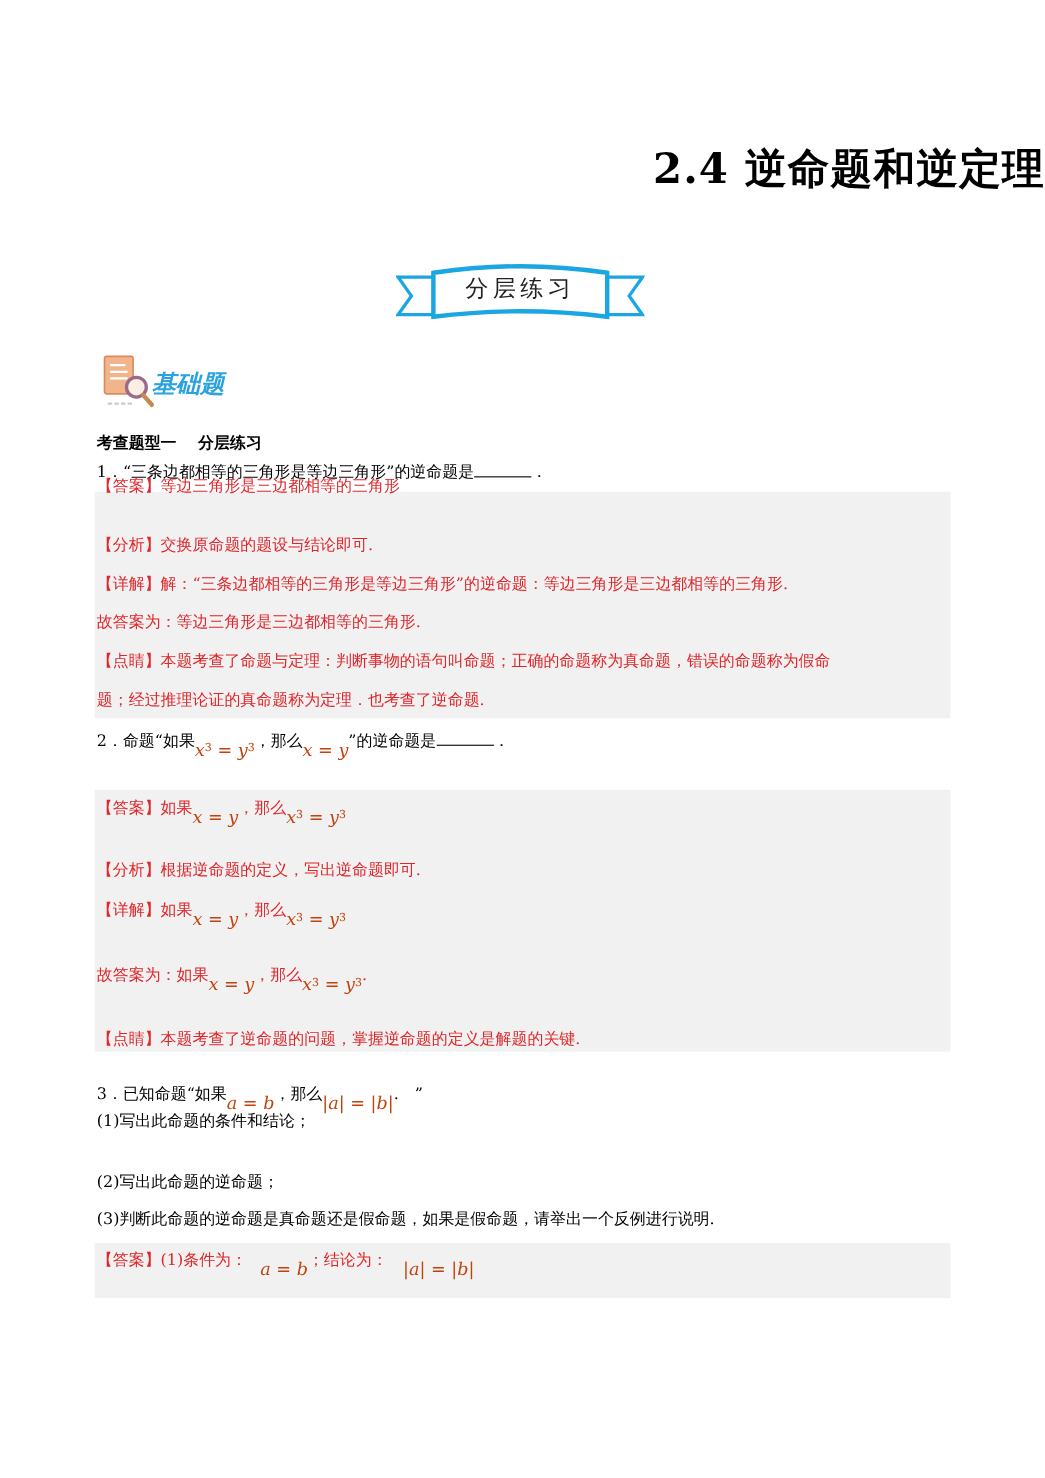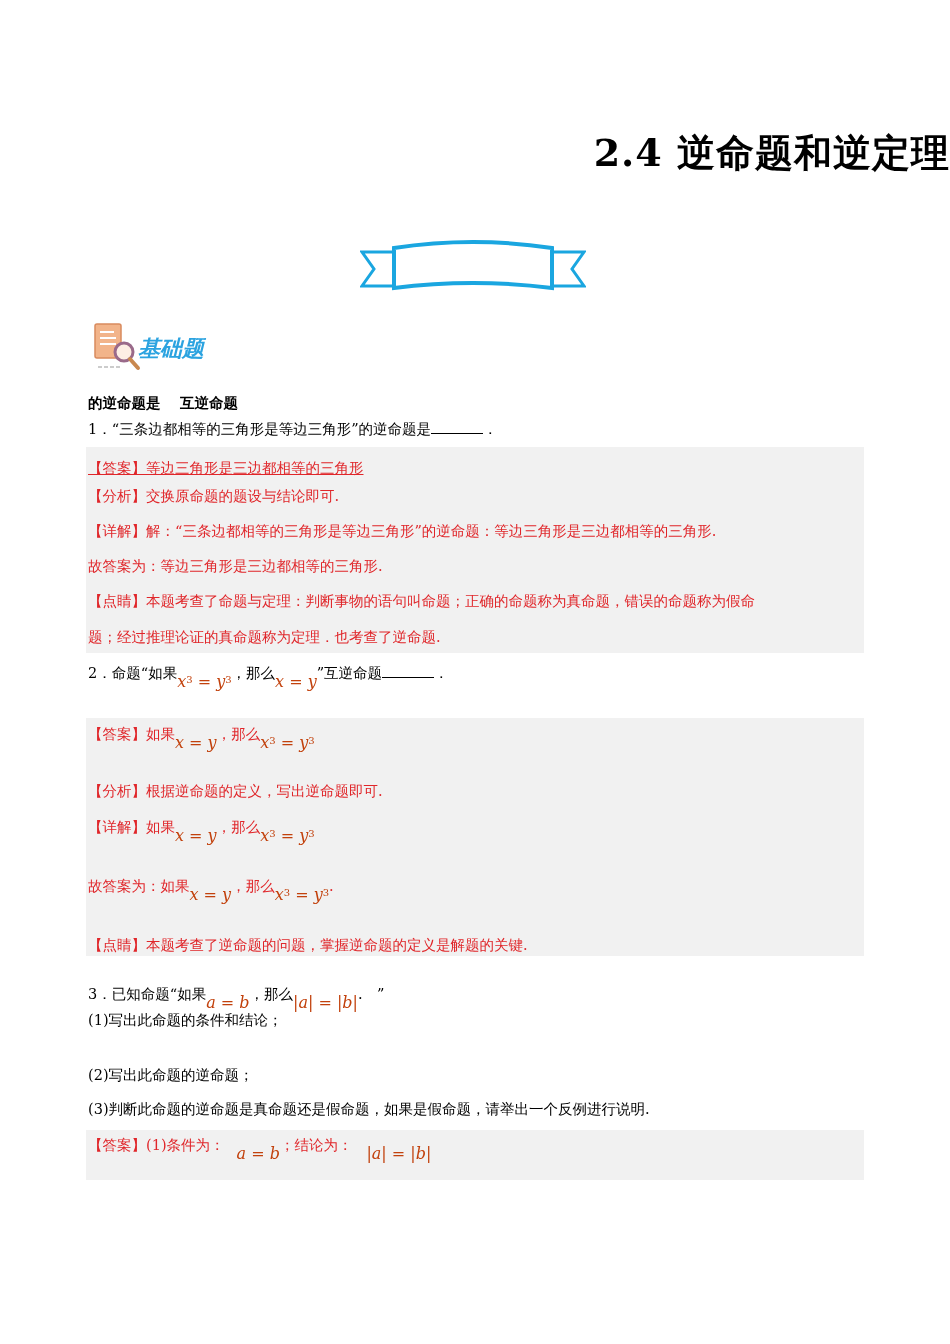--- a/index.html
+++ b/index.html
@@ -26,51 +26,52 @@
 <body>
 
 <div class="abs title">2.4  逆命题和逆定理</div>
 
 <div class="abs banner">
   <svg width="226" height="58" viewBox="0 0 226 58">
     <polygon points="2,14 34,14 34,48 2,48 14,31" fill="#fff" stroke="#1aa6e0" stroke-width="3"></polygon>
     <polygon points="224,14 192,14 192,48 224,48 212,31" fill="#fff" stroke="#1aa6e0" stroke-width="3"></polygon>
     <path d="M34,10 Q113,-2 192,10 L192,50 Q113,40 34,50 Z" fill="#fff" stroke="#1aa6e0" stroke-width="4"></path>
   </svg>
+  <div class="banner-text">分层练习</div>
 </div>
 
 <div class="abs jichu">
   <svg width="52" height="50" viewBox="0 0 52 50">
     <rect x="3" y="2" width="26" height="34" rx="2" fill="#f2b48a" stroke="#d98a5e" stroke-width="1.5"></rect>
     <line x1="8" y1="10" x2="22" y2="10" stroke="#fff" stroke-width="2"></line>
     <line x1="8" y1="16" x2="24" y2="16" stroke="#fff" stroke-width="2"></line>
     <line x1="8" y1="22" x2="24" y2="22" stroke="#fff" stroke-width="2"></line>
     <circle cx="32" cy="30" r="9" fill="#fdeee4" stroke="#9a6a8a" stroke-width="3"></circle>
     <line x1="38" y1="37" x2="46" y2="46" stroke="#c9884f" stroke-width="4" stroke-linecap="round"></line>
     <line x1="6" y1="45" x2="28" y2="45" stroke="#ccc" stroke-width="2" stroke-dasharray="4 2"></line>
   </svg>
   <span class="jichu-label">基础题</span>
 </div>
 
-<div class="abs line bold" style="top:393px;">的逆命题是　 互逆命题</div>
+<div class="abs line bold" style="top:393px;">考查题型一　 分层练习</div>
 
 <div class="abs line" style="top:419px;">
   <span>1．“三条边都相等的三角形是等边三角形”的逆命题是</span><span class="blank"></span><span>．</span>
 </div>
 
 <div class="abs box" style="top:447px;height:206px;"></div>
-<div class="abs line red" style="top:458px;text-decoration:underline;"><span>【答案】</span><span>等边三角形是三边都相等的三角形</span></div>
+<div class="abs line red" style="top:432px;"><span>【答案】</span><span>等边三角形是三边都相等的三角形</span></div>
 <div class="abs line red" style="top:486px;"><span>【分析】</span><span>交换原命题的题设与结论即可.</span></div>
 <div class="abs line red" style="top:521px;"><span>【详解】</span><span>解：“三条边都相等的三角形是等边三角形”的逆命题：等边三角形是三边都相等的三角形.</span></div>
 <div class="abs line red" style="top:556px;text-align:center;">故答案为：等边三角形是三边都相等的三角形.</div>
 <div class="abs line red" style="top:591px;"><span>【点睛】</span><span>本题考查了命题与定理：判断事物的语句叫命题；正确的命题称为真命题，错误的命题称为假命</span></div>
 <div class="abs line red" style="top:627px;">题；经过推理论证的真命题称为定理．也考查了逆命题.</div>
 
 <div class="abs line" style="top:663px;">
-  <span>2．命题“如果</span><span class="math">x<sup>3</sup> = y<sup>3</sup></span><span>，那么</span><span class="math">x = y</span><span>”互逆命题</span><span class="blank"></span><span>．</span>
+  <span>2．命题“如果</span><span class="math">x<sup>3</sup> = y<sup>3</sup></span><span>，那么</span><span class="math">x = y</span><span>”的逆命题是</span><span class="blank"></span><span>．</span>
 </div>
 
 <div class="abs box" style="top:718px;height:238px;"></div>
 <div class="abs line red" style="top:724px;"><span>【答案】</span><span>如果</span><span class="math">x = y</span><span>，那么</span><span class="math">x<sup>3</sup> = y<sup>3</sup></span></div>
 <div class="abs line red" style="top:781px;"><span>【分析】</span><span>根据逆命题的定义，写出逆命题即可.</span></div>
 <div class="abs line red" style="top:817px;"><span>【详解】</span><span>如果</span><span class="math">x = y</span><span>，那么</span><span class="math">x<sup>3</sup> = y<sup>3</sup></span></div>
 <div class="abs line red" style="top:876px;"><span>故答案为：如果</span><span class="math">x = y</span><span>，那么</span><span class="math">x<sup>3</sup> = y<sup>3</sup></span><span>.</span></div>
 <div class="abs line red" style="top:935px;"><span>【点睛】</span><span>本题考查了逆命题的问题，掌握逆命题的定义是解题的关键.</span></div>
 
 <div class="abs line" style="top:972px;margin-top:12px;">

